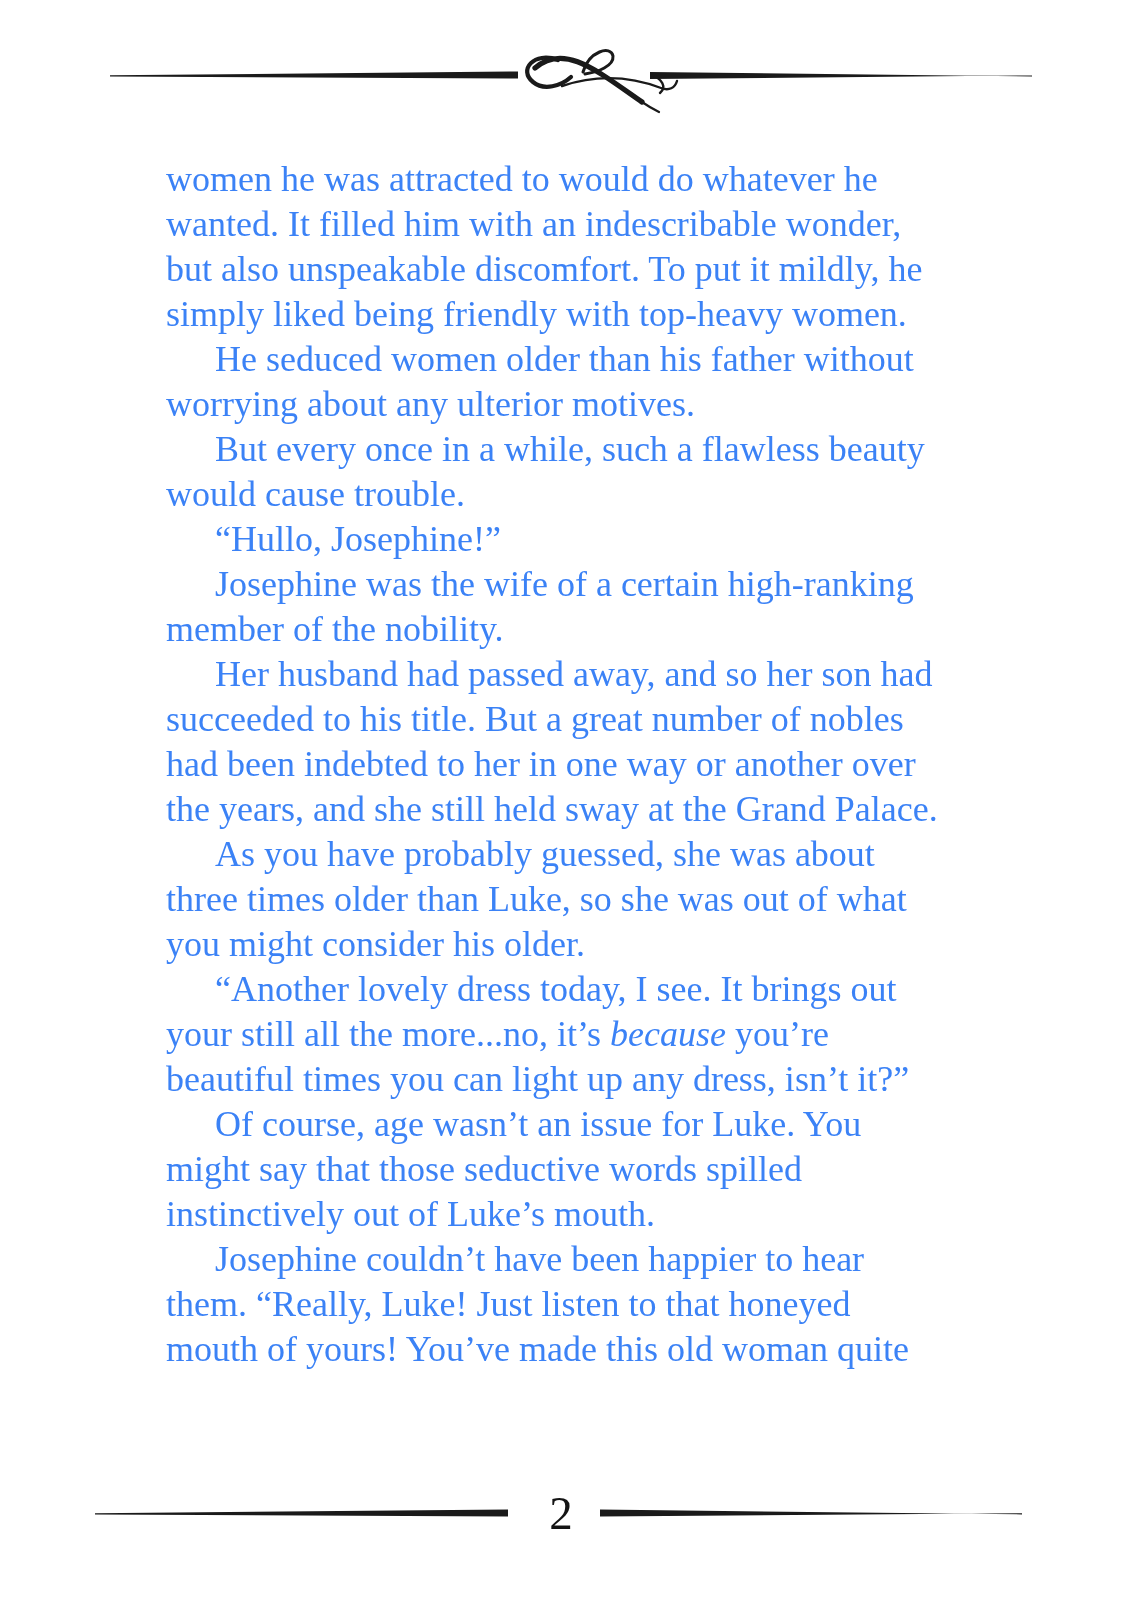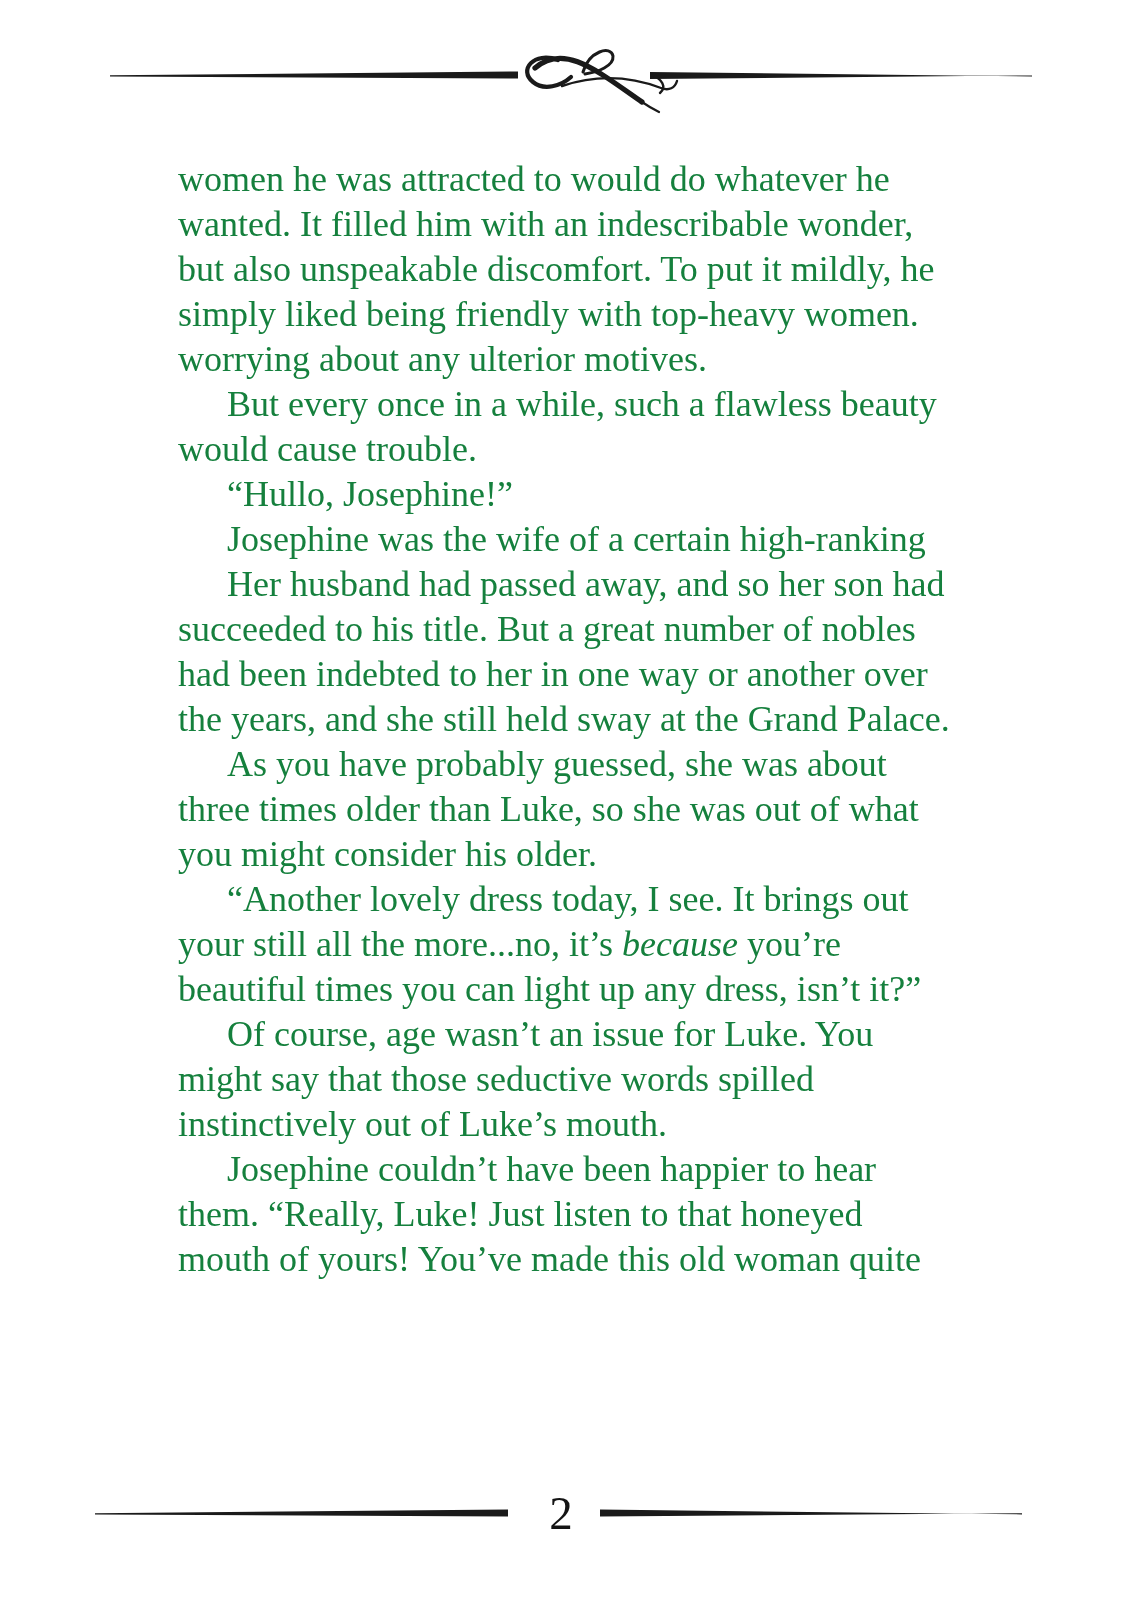--- a/index.html
+++ b/index.html
@@ -19,22 +19,21 @@
     width: 1122px;
     height: 100px;
   }
   .body-text {
     position: absolute;
     top: 157px;
     left: 166px;
     width: 840px;
     font-size: 36px;
     line-height: 45px;
-    color: #15803d;
-    margin-left: 12px;
+    color: #3b82f6;
   }
   .para { }
   .line { white-space: nowrap; }
   .line.indent { padding-left: 49px; }
   .line em { }
   .footer {
     position: absolute;
     top: 1490px;
     left: 0;
     width: 1122px;
@@ -86,31 +85,33 @@
   </div>
 
   <div class="body-text">
       <div class="para">
         <div class="line"><span>women he was attracted to would do whatever he</span></div>
         <div class="line"><span>wanted. It filled him with an indescribable wonder,</span></div>
         <div class="line"><span>but also unspeakable discomfort. To put it mildly, he</span></div>
         <div class="line"><span>simply liked being friendly with top-heavy women.</span></div>
       </div>
       <div class="para">
+        <div class="line indent"><span>He seduced women older than his father without</span></div>
         <div class="line"><span>worrying about any ulterior motives.</span></div>
       </div>
       <div class="para">
         <div class="line indent"><span>But every once in a while, such a flawless beauty</span></div>
         <div class="line"><span>would cause trouble.</span></div>
       </div>
       <div class="para">
         <div class="line indent"><span>“Hullo, Josephine!”</span></div>
       </div>
       <div class="para">
         <div class="line indent"><span>Josephine was the wife of a certain high-ranking</span></div>
+        <div class="line"><span>member of the nobility.</span></div>
       </div>
       <div class="para">
         <div class="line indent"><span>Her husband had passed away, and so her son had</span></div>
         <div class="line"><span>succeeded to his title. But a great number of nobles</span></div>
         <div class="line"><span>had been indebted to her in one way or another over</span></div>
         <div class="line"><span>the years, and she still held sway at the Grand Palace.</span></div>
       </div>
       <div class="para">
         <div class="line indent"><span>As you have probably guessed, she was about</span></div>
         <div class="line"><span>three times older than Luke, so she was out of what</span></div>

